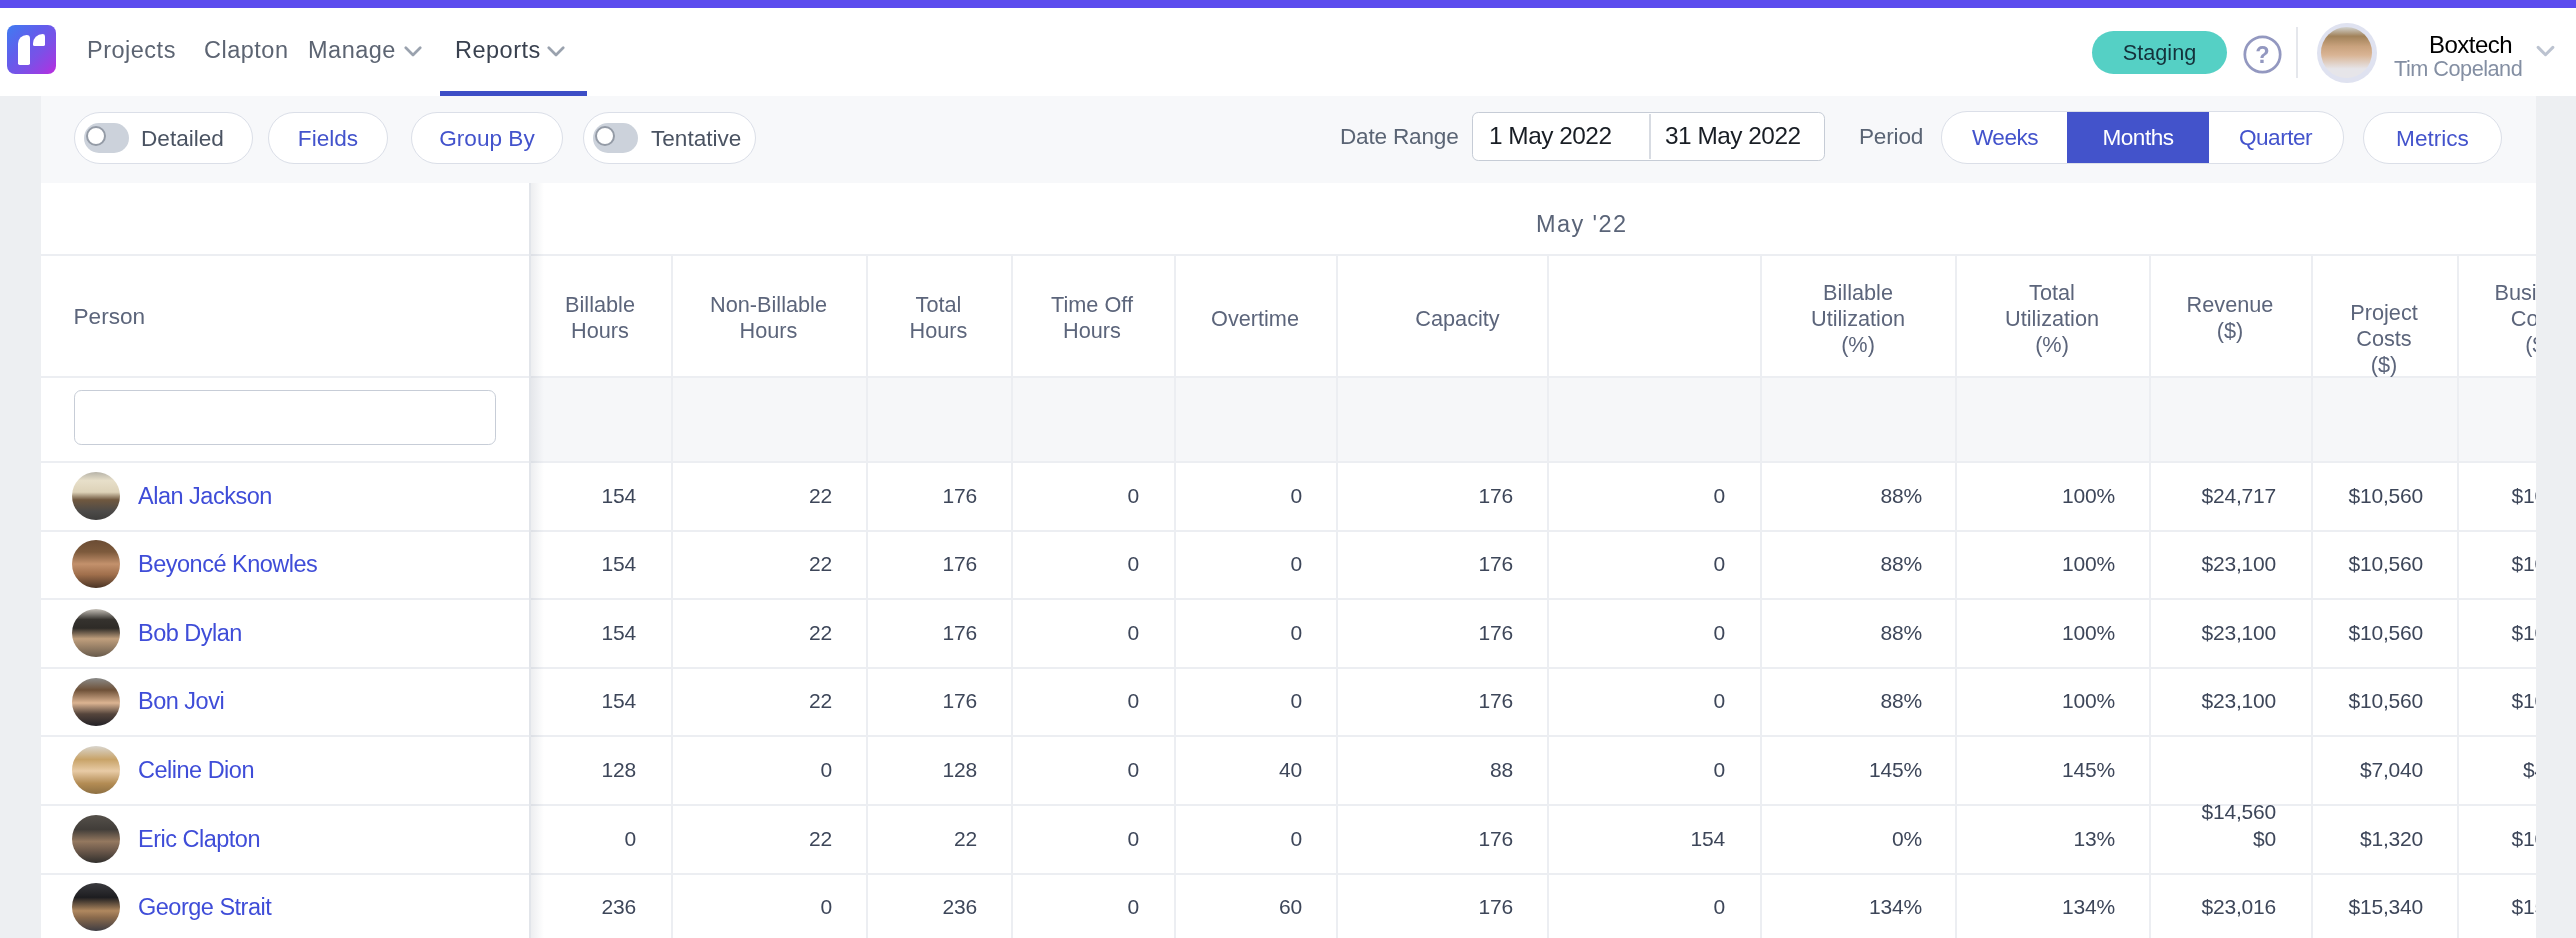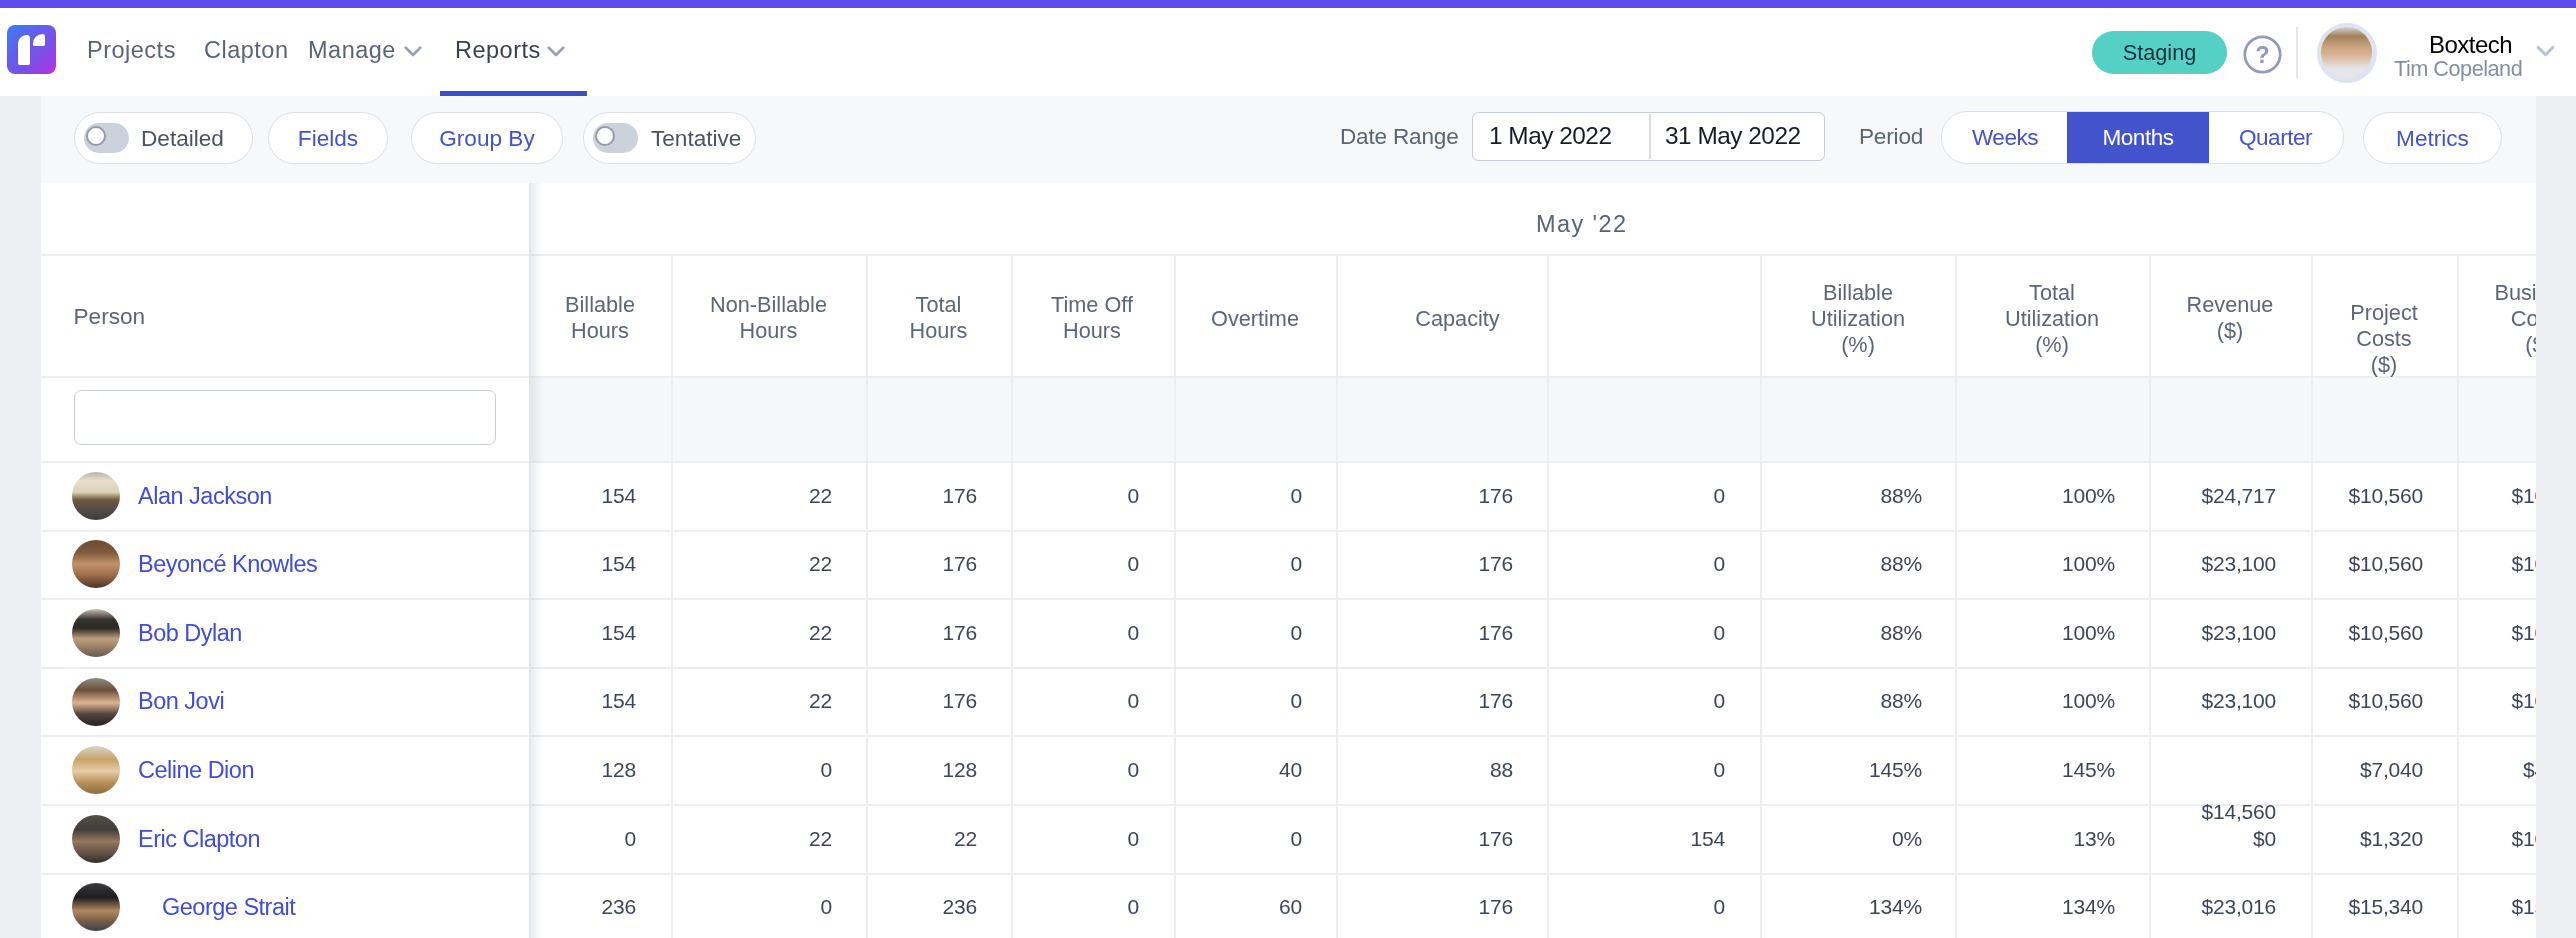--- a/index.html
+++ b/index.html
@@ -194,21 +194,21 @@
 <div class="abs" style="left:970px;top:644px;width:128px;text-align:right;font-size:21px;letter-spacing:-0.2px;color:#3d4659;">0</div>
 <div class="abs" style="left:1133px;top:644px;width:128px;text-align:right;font-size:21px;letter-spacing:-0.2px;color:#3d4659;">0</div>
 <div class="abs" style="left:1295px;top:644px;width:177px;text-align:right;font-size:21px;letter-spacing:-0.2px;color:#3d4659;">176</div>
 <div class="abs" style="left:1506px;top:644px;width:178px;text-align:right;font-size:21px;letter-spacing:-0.2px;color:#3d4659;">154</div>
 <div class="abs" style="left:1719px;top:644px;width:162px;text-align:right;font-size:21px;letter-spacing:-0.2px;color:#3d4659;">0%</div>
 <div class="abs" style="left:1914px;top:644px;width:160px;text-align:right;font-size:21px;letter-spacing:-0.2px;color:#3d4659;">13%</div>
 <div class="abs" style="left:2108px;top:644px;width:127px;text-align:right;font-size:21px;letter-spacing:-0.2px;color:#3d4659;">$0</div>
 <div class="abs" style="left:2270px;top:644px;width:112px;text-align:right;font-size:21px;letter-spacing:-0.2px;color:#3d4659;">$1,320</div>
 <div class="abs" style="left:2416px;top:644px;width:129px;text-align:right;font-size:21px;letter-spacing:-0.2px;color:#3d4659;">$10,560</div>
 <div class="abs" style="left:31px;top:700px;width:48px;height:48px;border-radius:50%;background:linear-gradient(180deg,#3a3a3e 0%,#1d1d20 30%,#b0885f 58%,#8a6a4c 72%,#3f3d43 100%);"></div>
-<div class="abs" style="left:97px;top:711px;font-size:23.5px;letter-spacing:-0.5px;color:#3f4dd8;margin-left:24px;">George Strait</div>
+<div class="abs" style="left:97px;top:711px;font-size:23.5px;letter-spacing:-0.5px;color:#3f4dd8;">George Strait</div>
 <div class="abs" style="left:488px;top:712px;width:107px;text-align:right;font-size:21px;letter-spacing:-0.2px;color:#3d4659;">236</div>
 <div class="abs" style="left:630px;top:712px;width:161px;text-align:right;font-size:21px;letter-spacing:-0.2px;color:#3d4659;">0</div>
 <div class="abs" style="left:825px;top:712px;width:111px;text-align:right;font-size:21px;letter-spacing:-0.2px;color:#3d4659;">236</div>
 <div class="abs" style="left:970px;top:712px;width:128px;text-align:right;font-size:21px;letter-spacing:-0.2px;color:#3d4659;">0</div>
 <div class="abs" style="left:1133px;top:712px;width:128px;text-align:right;font-size:21px;letter-spacing:-0.2px;color:#3d4659;">60</div>
 <div class="abs" style="left:1295px;top:712px;width:177px;text-align:right;font-size:21px;letter-spacing:-0.2px;color:#3d4659;">176</div>
 <div class="abs" style="left:1506px;top:712px;width:178px;text-align:right;font-size:21px;letter-spacing:-0.2px;color:#3d4659;">0</div>
 <div class="abs" style="left:1719px;top:712px;width:162px;text-align:right;font-size:21px;letter-spacing:-0.2px;color:#3d4659;">134%</div>
 <div class="abs" style="left:1914px;top:712px;width:160px;text-align:right;font-size:21px;letter-spacing:-0.2px;color:#3d4659;">134%</div>
 <div class="abs" style="left:2108px;top:712px;width:127px;text-align:right;font-size:21px;letter-spacing:-0.2px;color:#3d4659;">$23,016</div>

